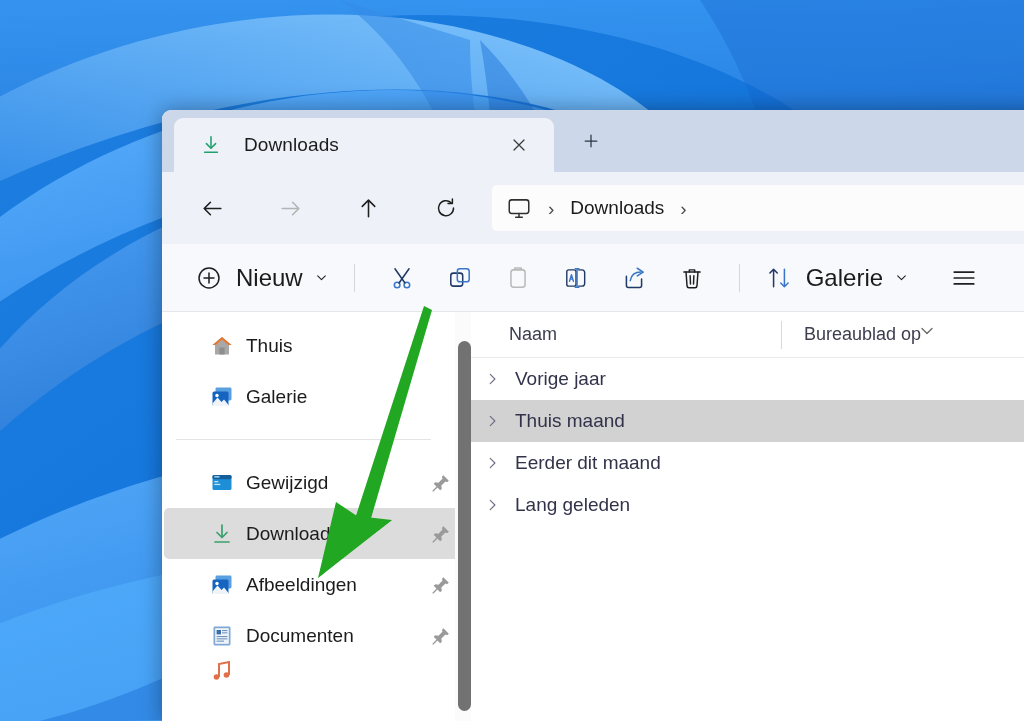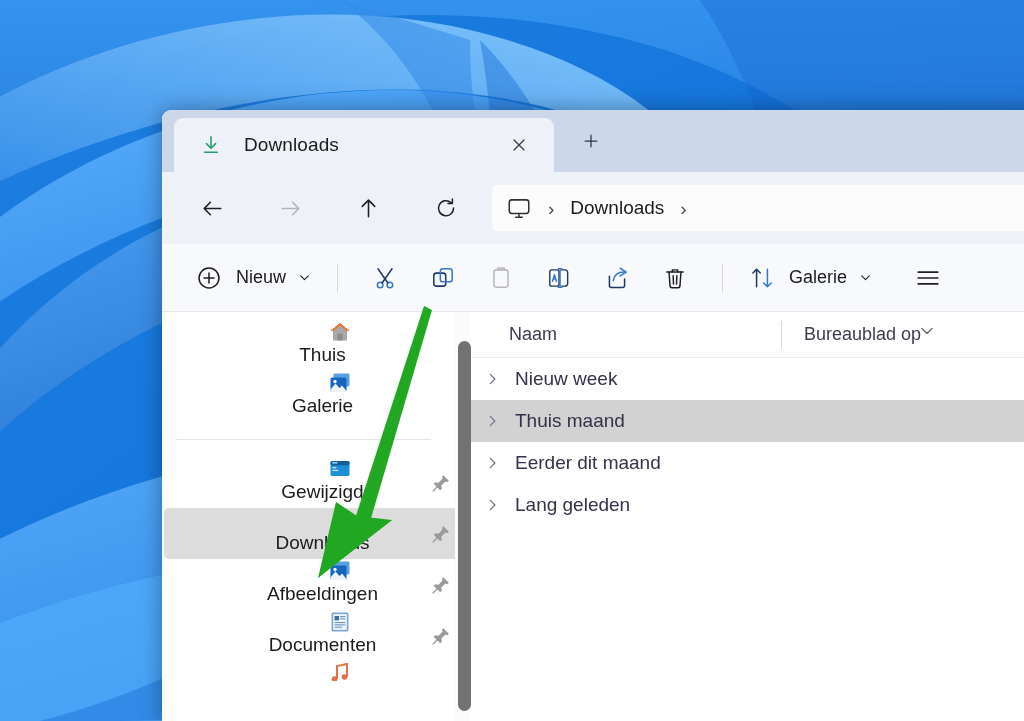--- a/index.html
+++ b/index.html
@@ -106,21 +106,21 @@
     border-bottom:1px solid #e6e6e6;
   }
   .tbitem {
     height:44px;
     display:flex; align-items:center;
     border-radius:5px;
     padding:0 8px;
     flex:0 0 auto;
   }
   .tbitem .tblabel {
-    font-size:18px; color:#1b1b1b;
+    font-size:24px; color:#1b1b1b;
     margin-left:14px; white-space:nowrap;
   }
   .tbicon { width:26px; height:26px; display:block; flex:0 0 auto; }
   .tbsep {
     width:1px; height:28px;
     background:#d6d6d6;
     margin:0 18px;
     flex:0 0 auto;
   }
   .tbbtn {
@@ -146,21 +146,20 @@
     position:relative;
     flex:0 0 auto;
     padding-top:8px;
   }
   .sb-item {
     height:51px;
     display:flex; align-items:center;
     margin:0 2px;
     border-radius:5px;
     position:relative;
-    flex-direction:column;
   }
   .sb-item.selected { background:#dcdcdc; }
   .sb-icon {
     width:24px; height:24px;
     margin-left:46px;
     flex:0 0 auto;
     display:block;
   }
   .sb-label {
     font-size:19px; color:#1b1b1b;
@@ -521,21 +520,21 @@
           <svg id="sortcaret" width="20" height="20" viewBox="0 0 24 24" fill="none" stroke="#6a6a6a" stroke-width="1.6" stroke-linecap="round" stroke-linejoin="round">
             <path d="M6 9 L12 15 L18 9"></path>
           </svg>
         </div>
       </div>
 
       <div class="group-row">
         <svg class="group-chev" viewBox="0 0 24 24" fill="none" stroke="#6f6f85" stroke-width="2" stroke-linecap="round" stroke-linejoin="round">
           <path d="M9 4 L17 12 L9 20"></path>
         </svg>
-        <span class="group-label">Nieuw week</span>
+        <span class="group-label">Vorige jaar</span>
       </div>
 
       <div class="group-row selected">
         <svg class="group-chev" viewBox="0 0 24 24" fill="none" stroke="#6f6f85" stroke-width="2" stroke-linecap="round" stroke-linejoin="round">
           <path d="M9 4 L17 12 L9 20"></path>
         </svg>
         <span class="group-label">Thuis maand</span>
       </div>
 
       <div class="group-row">

